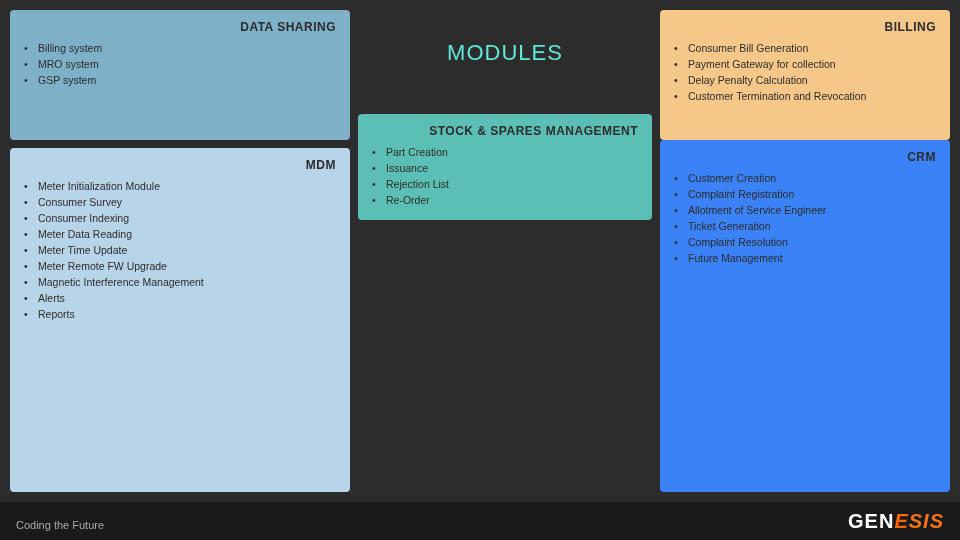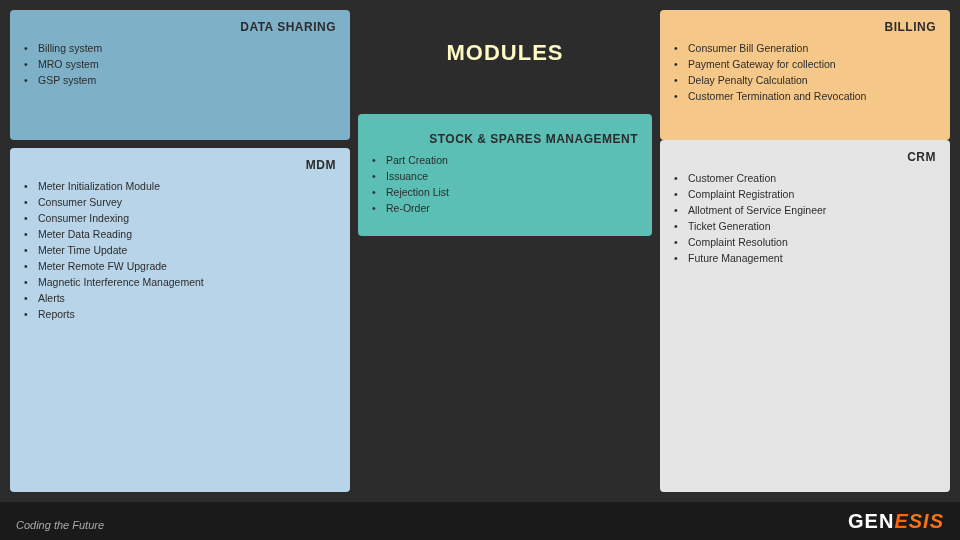--- a/index.html
+++ b/index.html
@@ -77,72 +77,71 @@
     .center-col {
       display: flex;
       flex-direction: column;
       align-items: center;
       justify-content: flex-start;
       flex: 1;
       gap: 8px;
     }
 
     .modules-label {
-      color: #fef9c3;
+      color: #5eead4;
       font-size: 22px;
-      font-weight: bold;
+      font-weight: normal;
       text-align: center;
       margin-top: 30px;
       letter-spacing: 1px;
     }
 
     .stock-box {
       background: #5bbfb5;
       border-radius: 4px;
-      padding: 18px 14px;
+      padding: 10px 14px;
       width: 100%;
       margin-top: 40px;
     }
 
     
     .right-col {
       display: flex;
       flex-direction: column;
       width: 290px;
       flex-shrink: 0;
     }
 
     .billing-box {
       background: #f5c88a;
       border-radius: 4px;
       padding: 10px 14px;
       min-height: 130px;
     }
 
     .crm-box {
-      background: #e5e5e5;
+      background: #3b82f6;
       border-radius: 4px;
       padding: 10px 14px;
       flex: 1;
     }
 
     
     .footer {
       background: #1a1a1a;
       height: 38px;
       display: flex;
       align-items: center;
       justify-content: space-between;
       padding: 0 16px;
       flex-shrink: 0;
     }
 
     .footer-tagline {
       color: #aaaaaa;
-      font-style: italic;
       font-size: 11px;
       margin-top: 8px;
     }
 
     .footer-logo {
       display: flex;
       align-items: center;
       font-size: 20px;
       font-weight: bold;
       color: white;

